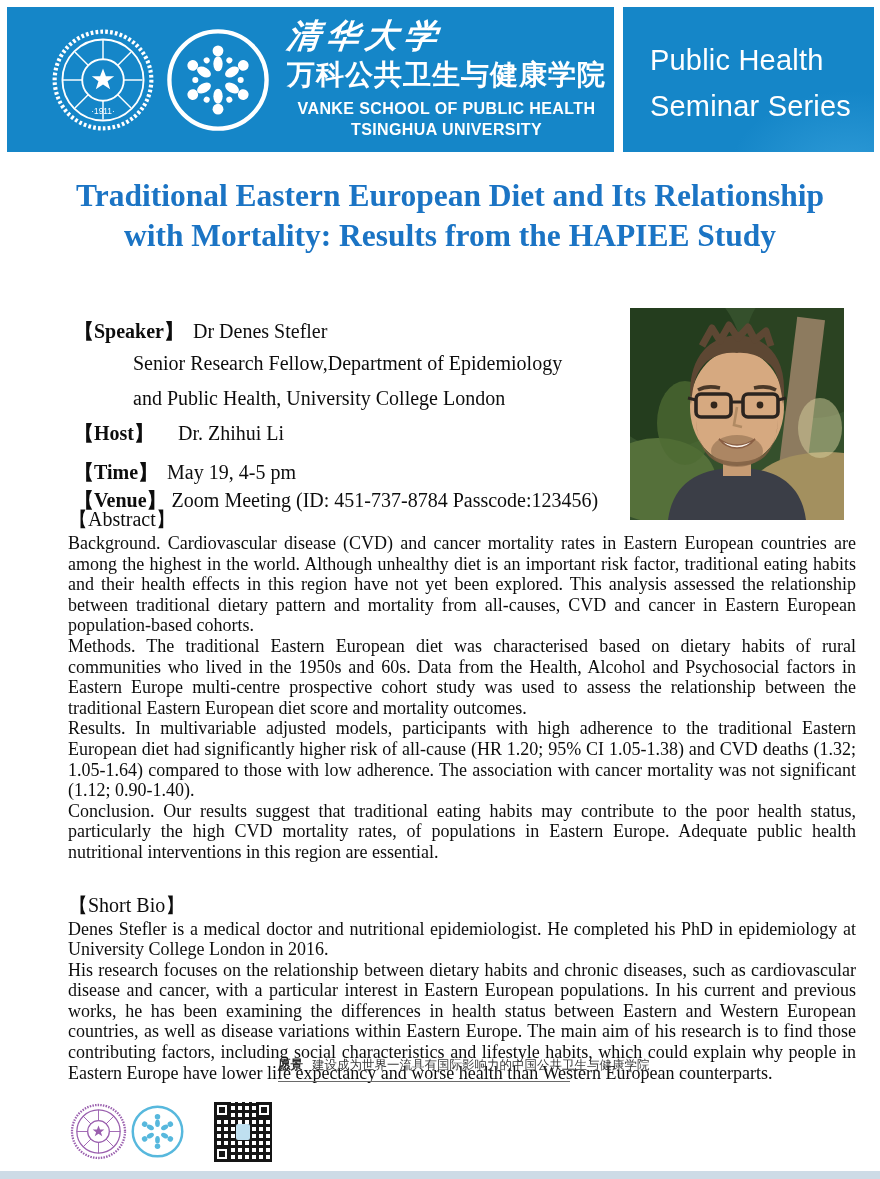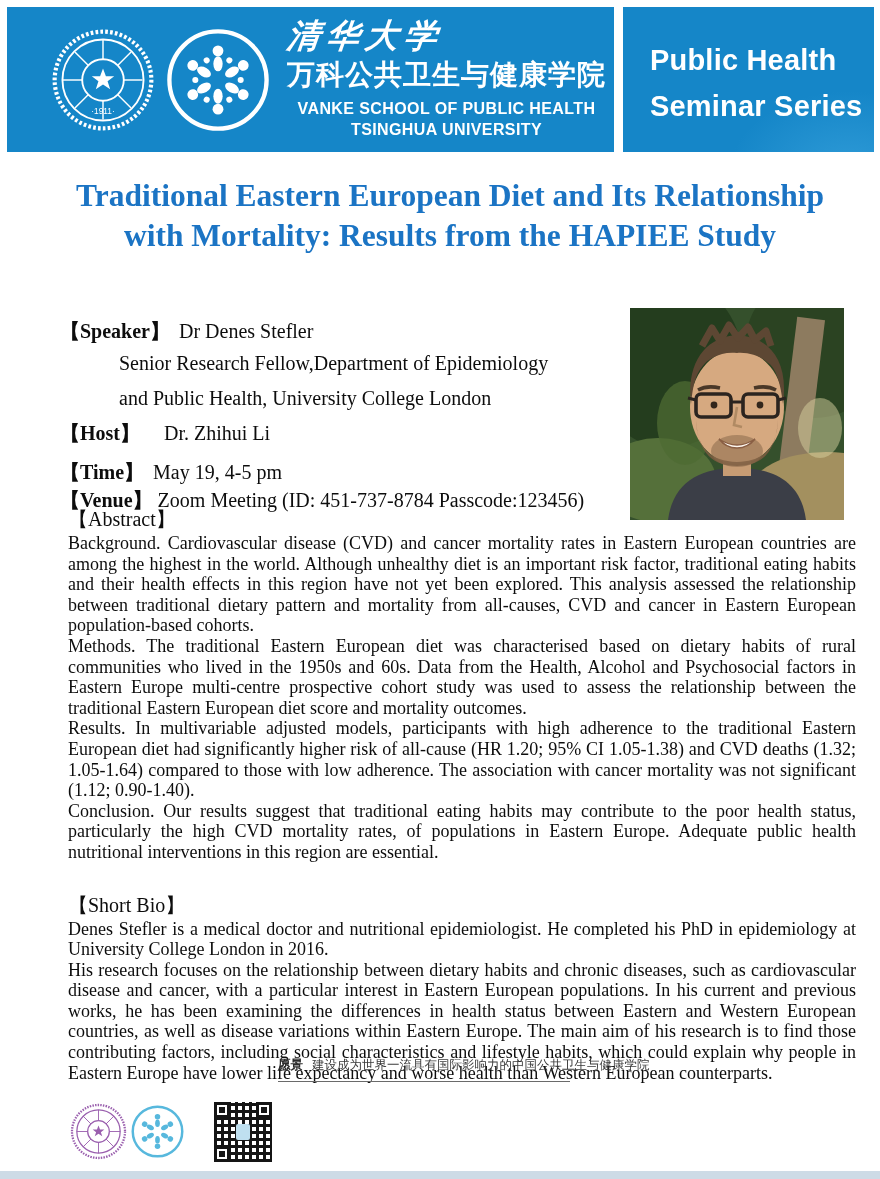--- a/index.html
+++ b/index.html
@@ -19,32 +19,32 @@
   .hlogo.l1 { width:104px; height:104px; margin-left:44px; }
   .hlogo.l2 { width:108px; height:108px; margin-left:9px; }
   .school-block { margin-left:15px; line-height:1; }
   .uni-cn { font-size:33px; font-style:italic; font-weight:bold; letter-spacing:6px; transform:skewX(-6deg); }
   .school-cn { font-size:28px; font-weight:bold; font-family:"Liberation Sans",sans-serif; letter-spacing:1px; margin-top:8px; }
   .school-en { font-size:16px; font-weight:bold; font-family:"Liberation Sans",sans-serif; letter-spacing:.4px; margin-top:9px; line-height:21px;text-align:center; }
   .hdivider { width:9px; background:#ffffff; }
   .header-right {
     width:251px; padding:30px 0 0 27px;
     background:radial-gradient(160px 110px at 90% 115%, #2f9bd7 0%, #1586c8 75%);
-    font-family:"Liberation Sans",sans-serif; font-size:29px; font-weight:700;
+    font-family:"Liberation Sans",sans-serif; font-size:29px; font-weight:400;
     line-height:46px; letter-spacing:.2px;
   }
 
   
   .title {
     position:absolute; top:176px; left:72px; width:756px;
     font-size:31.5px; font-weight:bold; color:#1b74c4; line-height:40px;text-align:center;
   }
 
   
-  .details { position:absolute; top:318px; left:60px; width:556px; font-size:20px; }
+  .details { position:absolute; top:318px; left:74px; width:556px; font-size:20px; }
   .d-line { line-height:26px; }
   .lbl { font-weight:bold; }
   .gap-xs { margin-right:5px; } .gap-s { margin-right:9px; } .gap-l { margin-right:24px; }
   .indent { padding-left:59px; }
   .mt6{margin-top:6px;} .mt9{margin-top:9px;} .mt13{margin-top:13px;} .mt2{margin-top:2px;}
 
   
   .photo {
     position:absolute; top:308px; left:630px; width:214px; height:212px;
     overflow:hidden;

